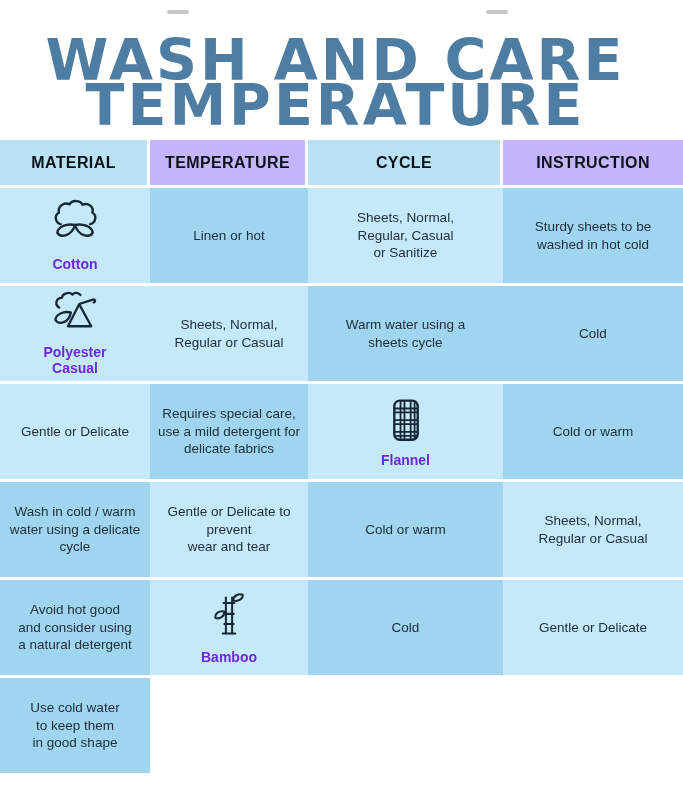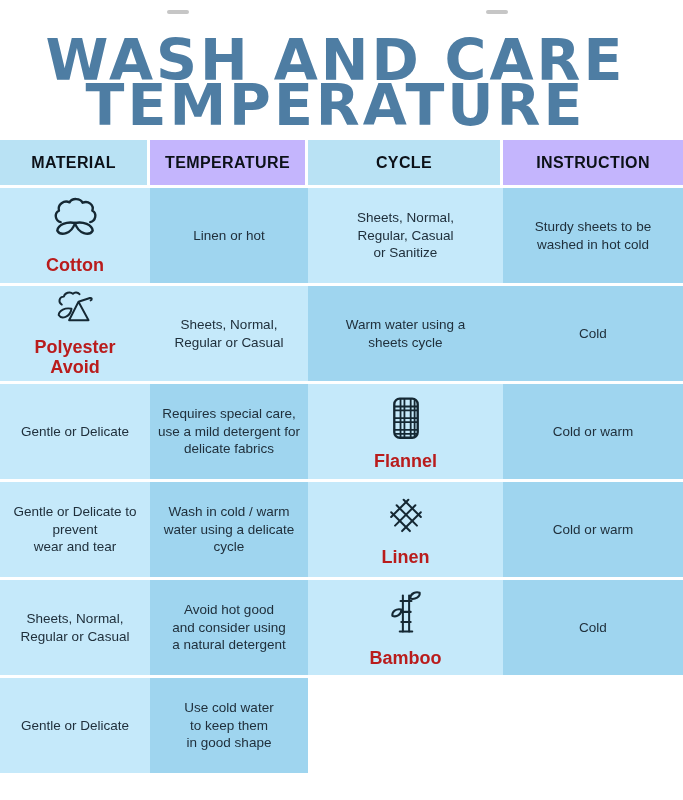--- a/index.html
+++ b/index.html
@@ -34,21 +34,21 @@
     box-sizing:border-box;border-top:3px solid #ffffff;
     display:flex;align-items:center;justify-content:center;
     text-align:center;padding:4px 6px;
     font-size:13.5px;line-height:1.32;color:#20303c;
   }
   .light{background:#c5e9fa;}
   .dark{background:#9fd5ef;}
   .pre{white-space:pre-line;}
   .mat{flex-direction:column;gap:5px;}
   .mlabel{
-    font-weight:bold;font-size:18px;color:#b91c1c;line-height:1.12;
+    font-weight:bold;font-size:14px;color:#6d28d9;line-height:1.12;
     white-space:pre-line;text-align:center;
   }
   .micon{display:block;}
   .micon *{fill:none;stroke:#152833;stroke-linecap:round;stroke-linejoin:round;}
 </style>
 </head>
 <body>
 
 <div class="poster">
 
@@ -83,21 +83,21 @@
 washed in hot cold</div>
 
     <div class="cell light mat">
       <svg class="micon" width="54" height="50" viewBox="0 0 64 60">
         <path stroke-width="2.8" d="M13 21 C7.5 18 9 9.5 16 9.5 C17 4 25 1.5 29 5.5 C31.5 2.5 36 3 38.5 6"></path>
         <path stroke-width="2.8" d="M27 27 C18 25 9 29 8.5 36 C12.5 42.5 25 39.5 27 27 Z"></path>
         <path stroke-width="2.8" d="M37 17 L51.5 43.5 L23.5 43.5 Z"></path>
         <path stroke-width="2.8" d="M38 16.5 L53.5 11.5 C56.5 10.8 57 14 54.5 15"></path>
       </svg>
       <div class="mlabel">Polyester
-Avoid</div>
+Casual</div>
     </div>
     <div class="cell light pre">Sheets, Normal,
 Regular or Casual</div>
     <div class="cell dark pre">Warm water using a
 sheets cycle</div>
 
     <div class="cell dark pre">Cold</div>
     <div class="cell light pre">Gentle or Delicate</div>
     <div class="cell dark pre">Requires special care,
 use a mild detergent for
@@ -120,39 +120,26 @@
             <path d="M17 21 H47"></path>
             <path d="M17 31 H47"></path>
           <path d="M17 36 H47"></path>
             <path d="M17 46 H47"></path>
             <path d="M17 51 H47"></path>
         </g>
       </svg>
       <div class="mlabel">Flannel</div>
     </div>
     <div class="cell dark pre">Cold or warm</div>
-    <div class="cell light pre">Gentle or Delicate to prevent
-wear and tear</div>
     <div class="cell dark pre">Wash in cold / warm
 water using a delicate
 cycle</div>
+    <div class="cell light pre">Gentle or Delicate to prevent
+wear and tear</div>
 
-    <div class="cell light mat">
-      <svg class="micon" width="50" height="50" viewBox="0 0 64 56">
-        <g stroke-width="2.6">
-          <path d="M20 13 L46 39"></path>
-            <path d="M13 22 L37 46"></path>
-            <path d="M29 6 L51 28"></path>
-          <path d="M44 13 L18 39"></path>
-            <path d="M51 22 L27 46"></path>
-            <path d="M35 6 L13 28"></path>
-        </g>
-      </svg>
-      <div class="mlabel">Linen</div>
-    </div>
     <div class="cell dark pre">Cold or warm</div>
     <div class="cell light pre">Sheets, Normal,
 Regular or Casual</div>
     <div class="cell dark pre">Avoid hot good
 and consider using
 a natural detergent</div>
 
     <div class="cell light mat">
       <svg class="micon" width="50" height="56" viewBox="0 0 64 64">
         <g stroke-width="2.6">

